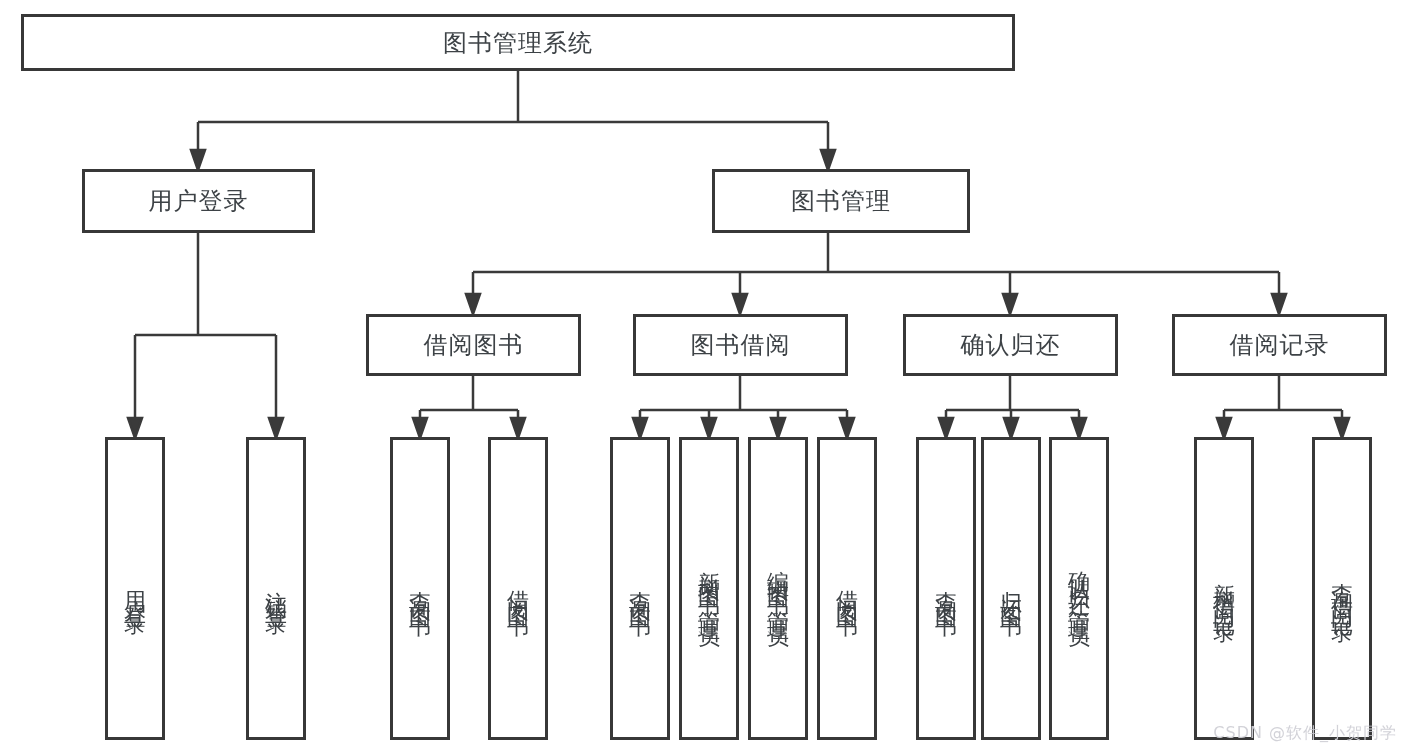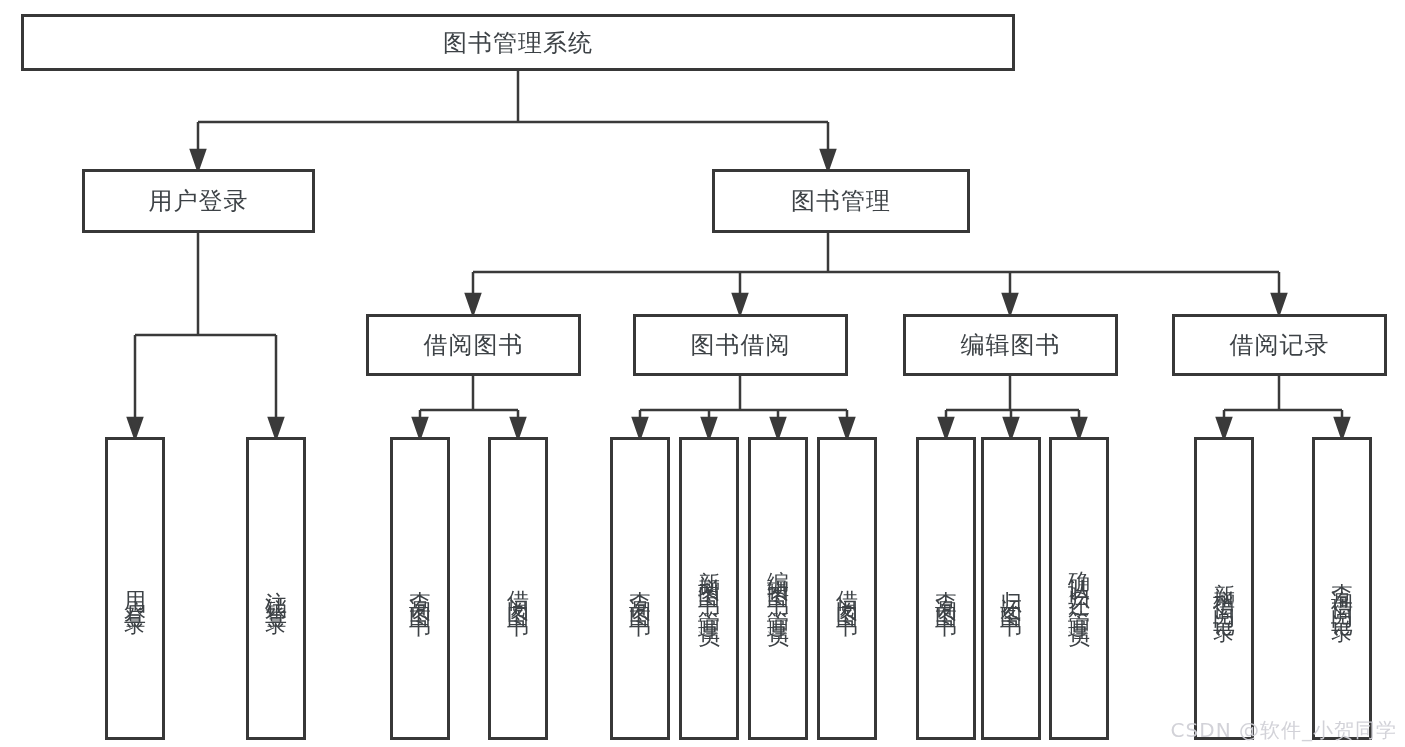--- a/index.html
+++ b/index.html
@@ -6,21 +6,21 @@
   body{font-family:"DejaVu Sans","Liberation Sans",sans-serif;}
   #stage{position:relative;width:1405px;height:747px;background:#ffffff;overflow:hidden;}
   #connectors{position:absolute;left:0;top:0;width:1405px;height:747px;z-index:1;}
   .node{position:absolute;box-sizing:border-box;background:#ffffff;border:3px solid #383838;
         display:flex;align-items:center;justify-content:center;z-index:2;
         color:#3d4246;}
   .node.h span{font-size:24px;letter-spacing:1px;white-space:nowrap;}
   .node.v{width:60px;top:437px;height:303px;}
   .node.v span{writing-mode:vertical-rl;text-orientation:mixed;font-size:22px;
                letter-spacing:8px;line-height:1.1;}
-  #watermark{position:absolute;right:8px;bottom:3px;z-index:3;font-size:20px;
+  #watermark{position:absolute;right:8px;bottom:3px;z-index:3;font-size:16px;
              color:rgba(208,208,214,0.95);letter-spacing:1px;white-space:nowrap;}
 </style>
 </head>
 <body>
 
 <div id="stage">
 
   <svg id="connectors" viewBox="0 0 1405 747" xmlns="http://www.w3.org/2000/svg">
     <g stroke="#3a3a3a" stroke-width="2.5" fill="#3a3a3a">
 
@@ -110,21 +110,21 @@
     <span>图书管理</span>
   </div>
 
   <div class="node h" style="left:366px;top:314px;width:215px;height:62px">
     <span>借阅图书</span>
   </div>
   <div class="node h" style="left:633px;top:314px;width:215px;height:62px">
     <span>图书借阅</span>
   </div>
   <div class="node h" style="left:903px;top:314px;width:215px;height:62px">
-    <span>编辑图书</span>
+    <span>确认归还</span>
   </div>
   <div class="node h" style="left:1172px;top:314px;width:215px;height:62px">
     <span>借阅记录</span>
   </div>
 
   <div class="node v" style="left:105px">
     <span>用户登录</span>
   </div>
   <div class="node v" style="left:246px">
     <span>注销登录</span>

